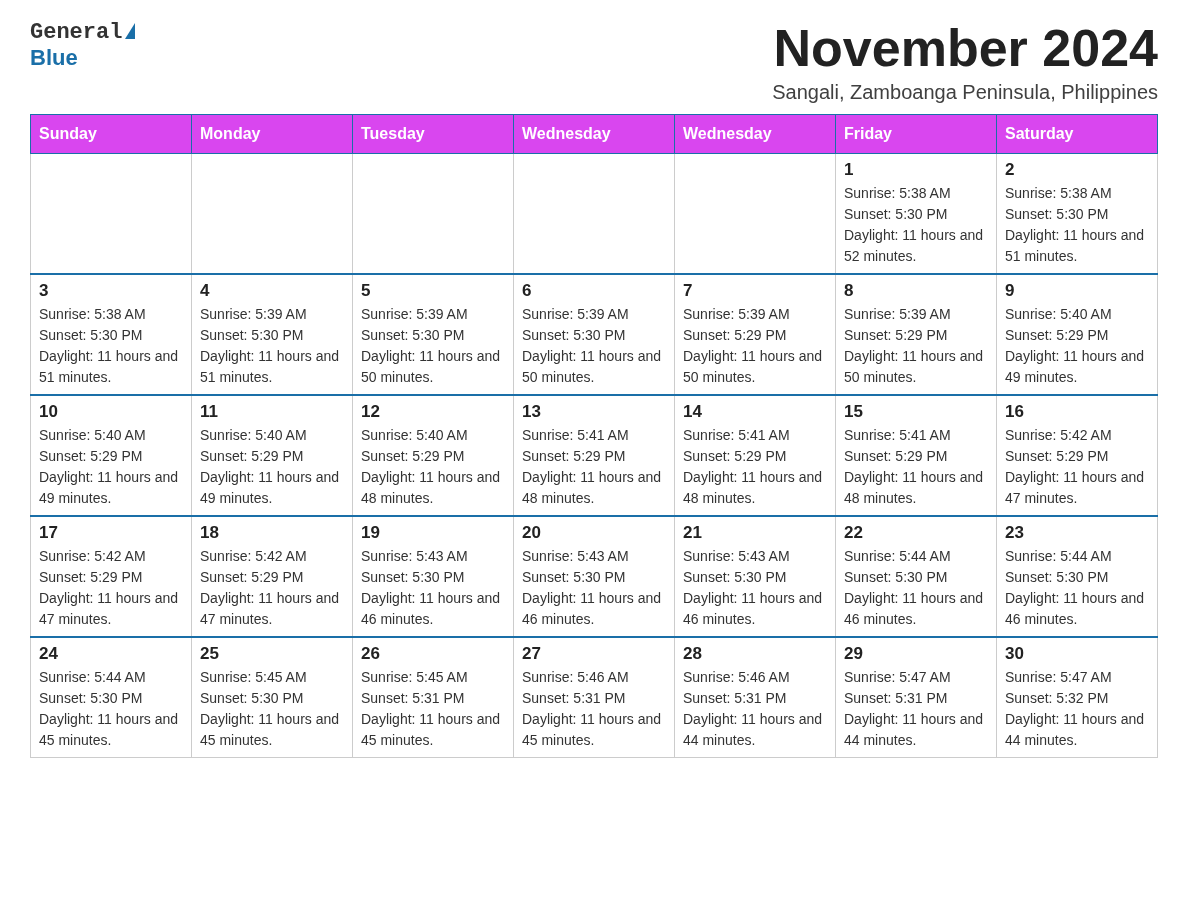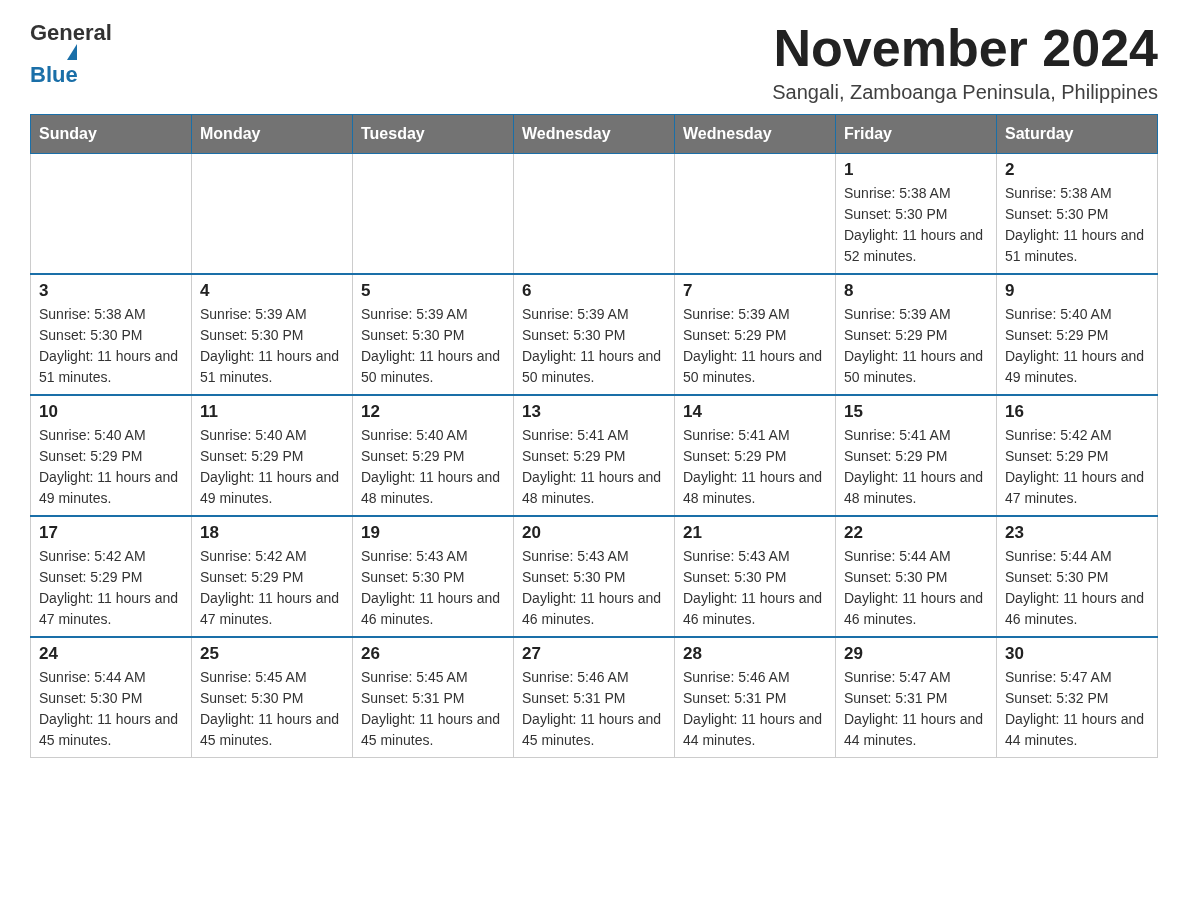--- a/index.html
+++ b/index.html
@@ -30,21 +30,21 @@
       font-size: 20px;
       color: #404040;
       margin-top: 4px;
     }
     .calendar {
       width: 100%;
       border-collapse: collapse;
       margin-top: 10px;
     }
     .calendar th {
-      background: #737373;
+      background: #d946ef;
       color: #fff;
       font-size: 16px;
       font-weight: bold;
       padding: 10px 8px;
       text-align: left;
       border: 1px solid #1a6fa8;
     }
     .calendar td {
       border: 1px solid #ccc;
       vertical-align: top;
@@ -90,22 +90,23 @@
       font-size: 22px;
       font-weight: bold;
       color: #1a6fa8;
     }
     .logo-container {
       display: flex;
       flex-direction: column;
     }
     .logo-line1 {
       display: flex;
-      flex-direction: column;
+      flex-direction: row;
       align-items: center;
+      font-family: Liberation Mono, monospace;
     }
     .logo-line2 {
       display: flex;
       flex-direction: row;
       align-items: center;
     }
   </style>
 </head>
 <body>
 

